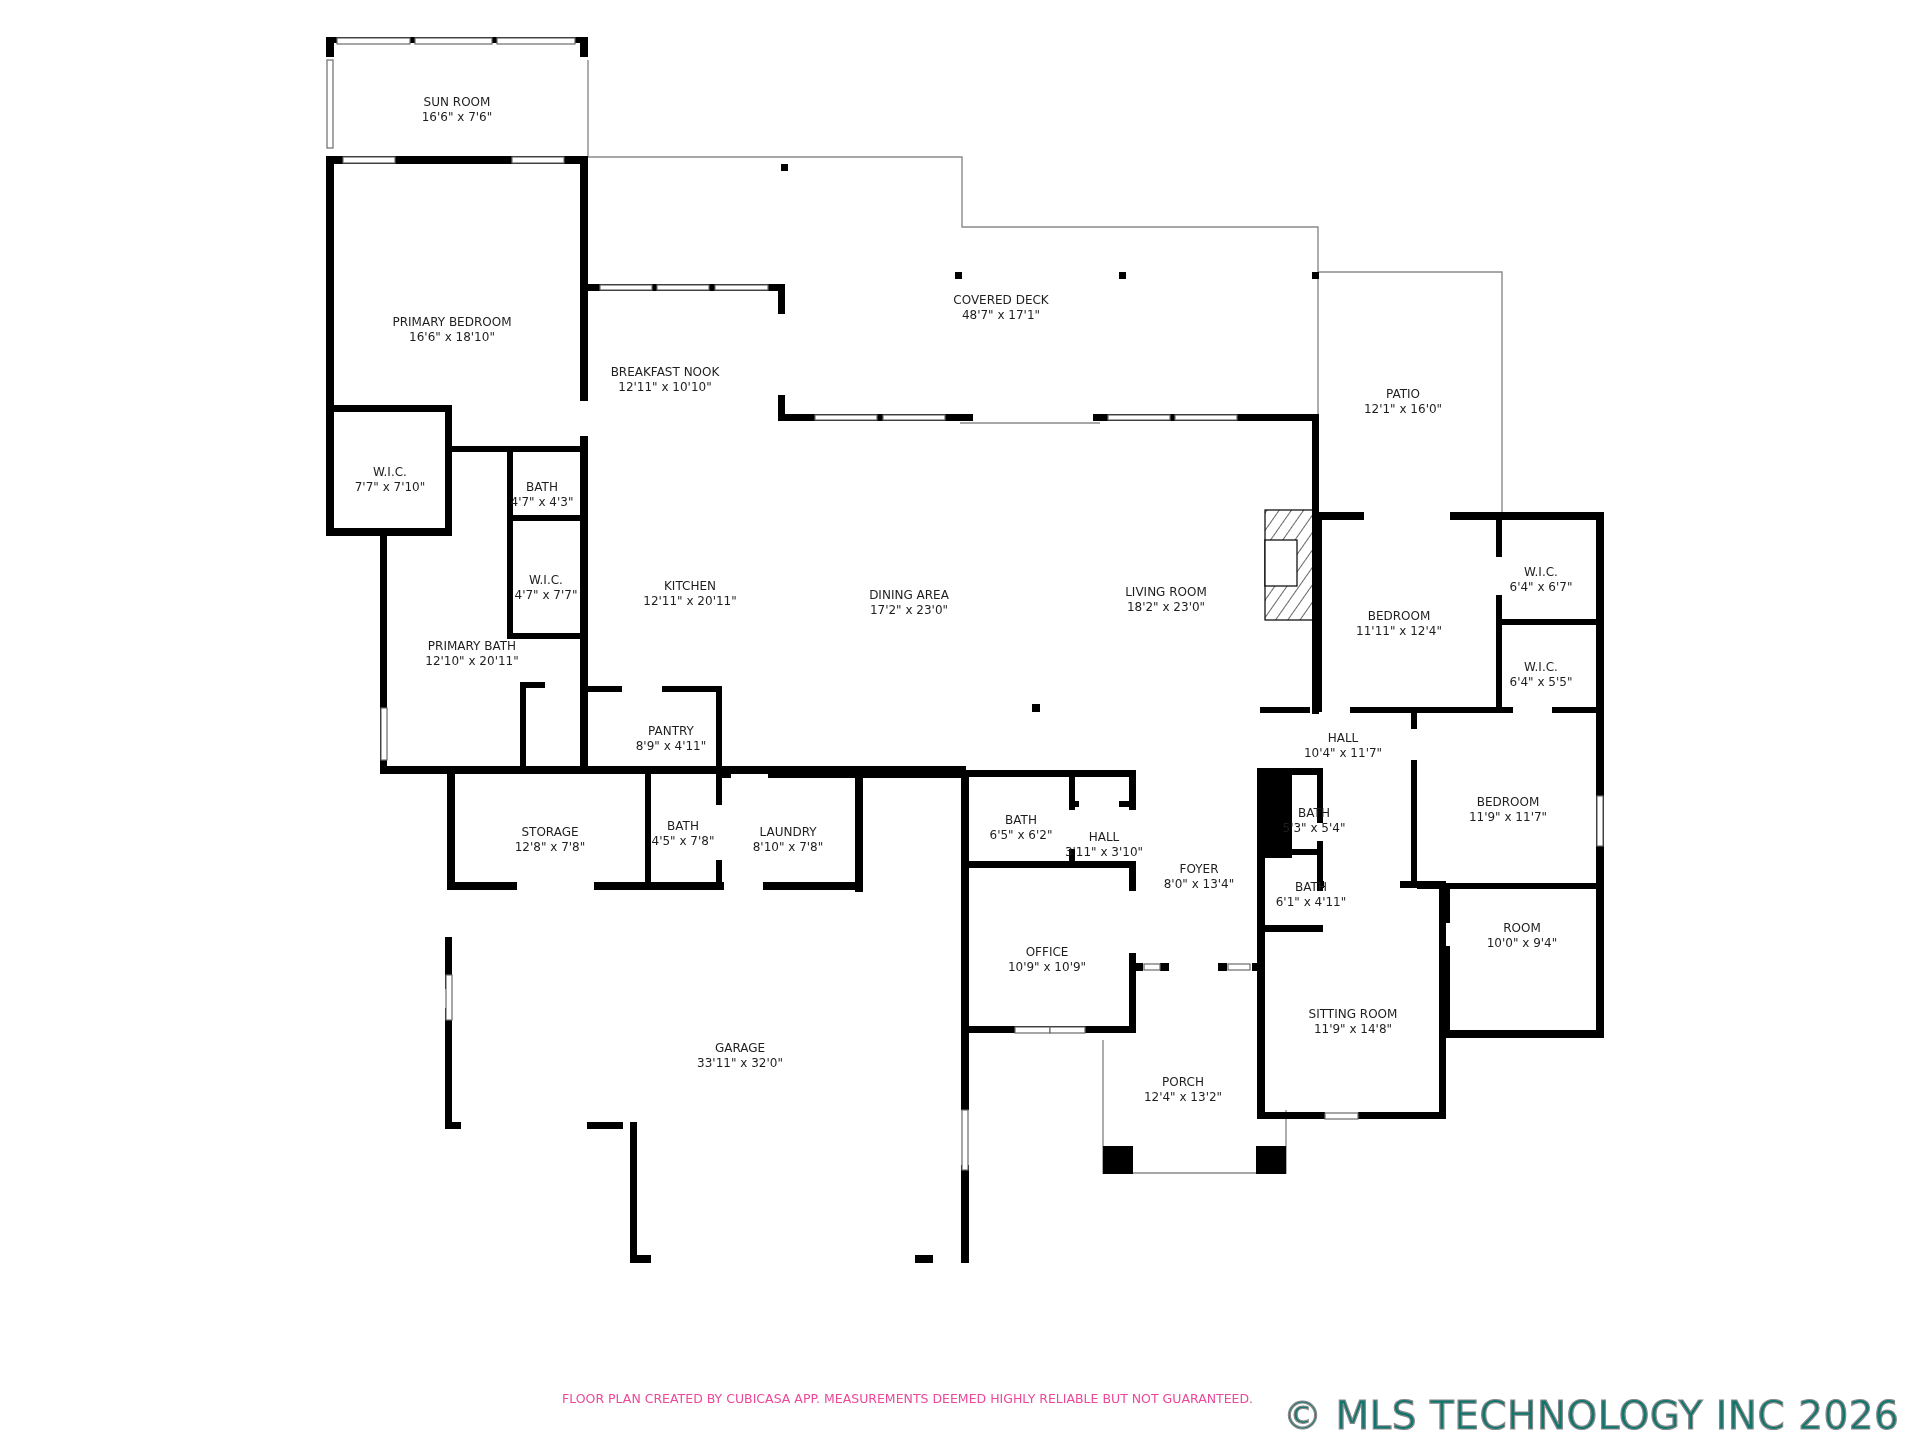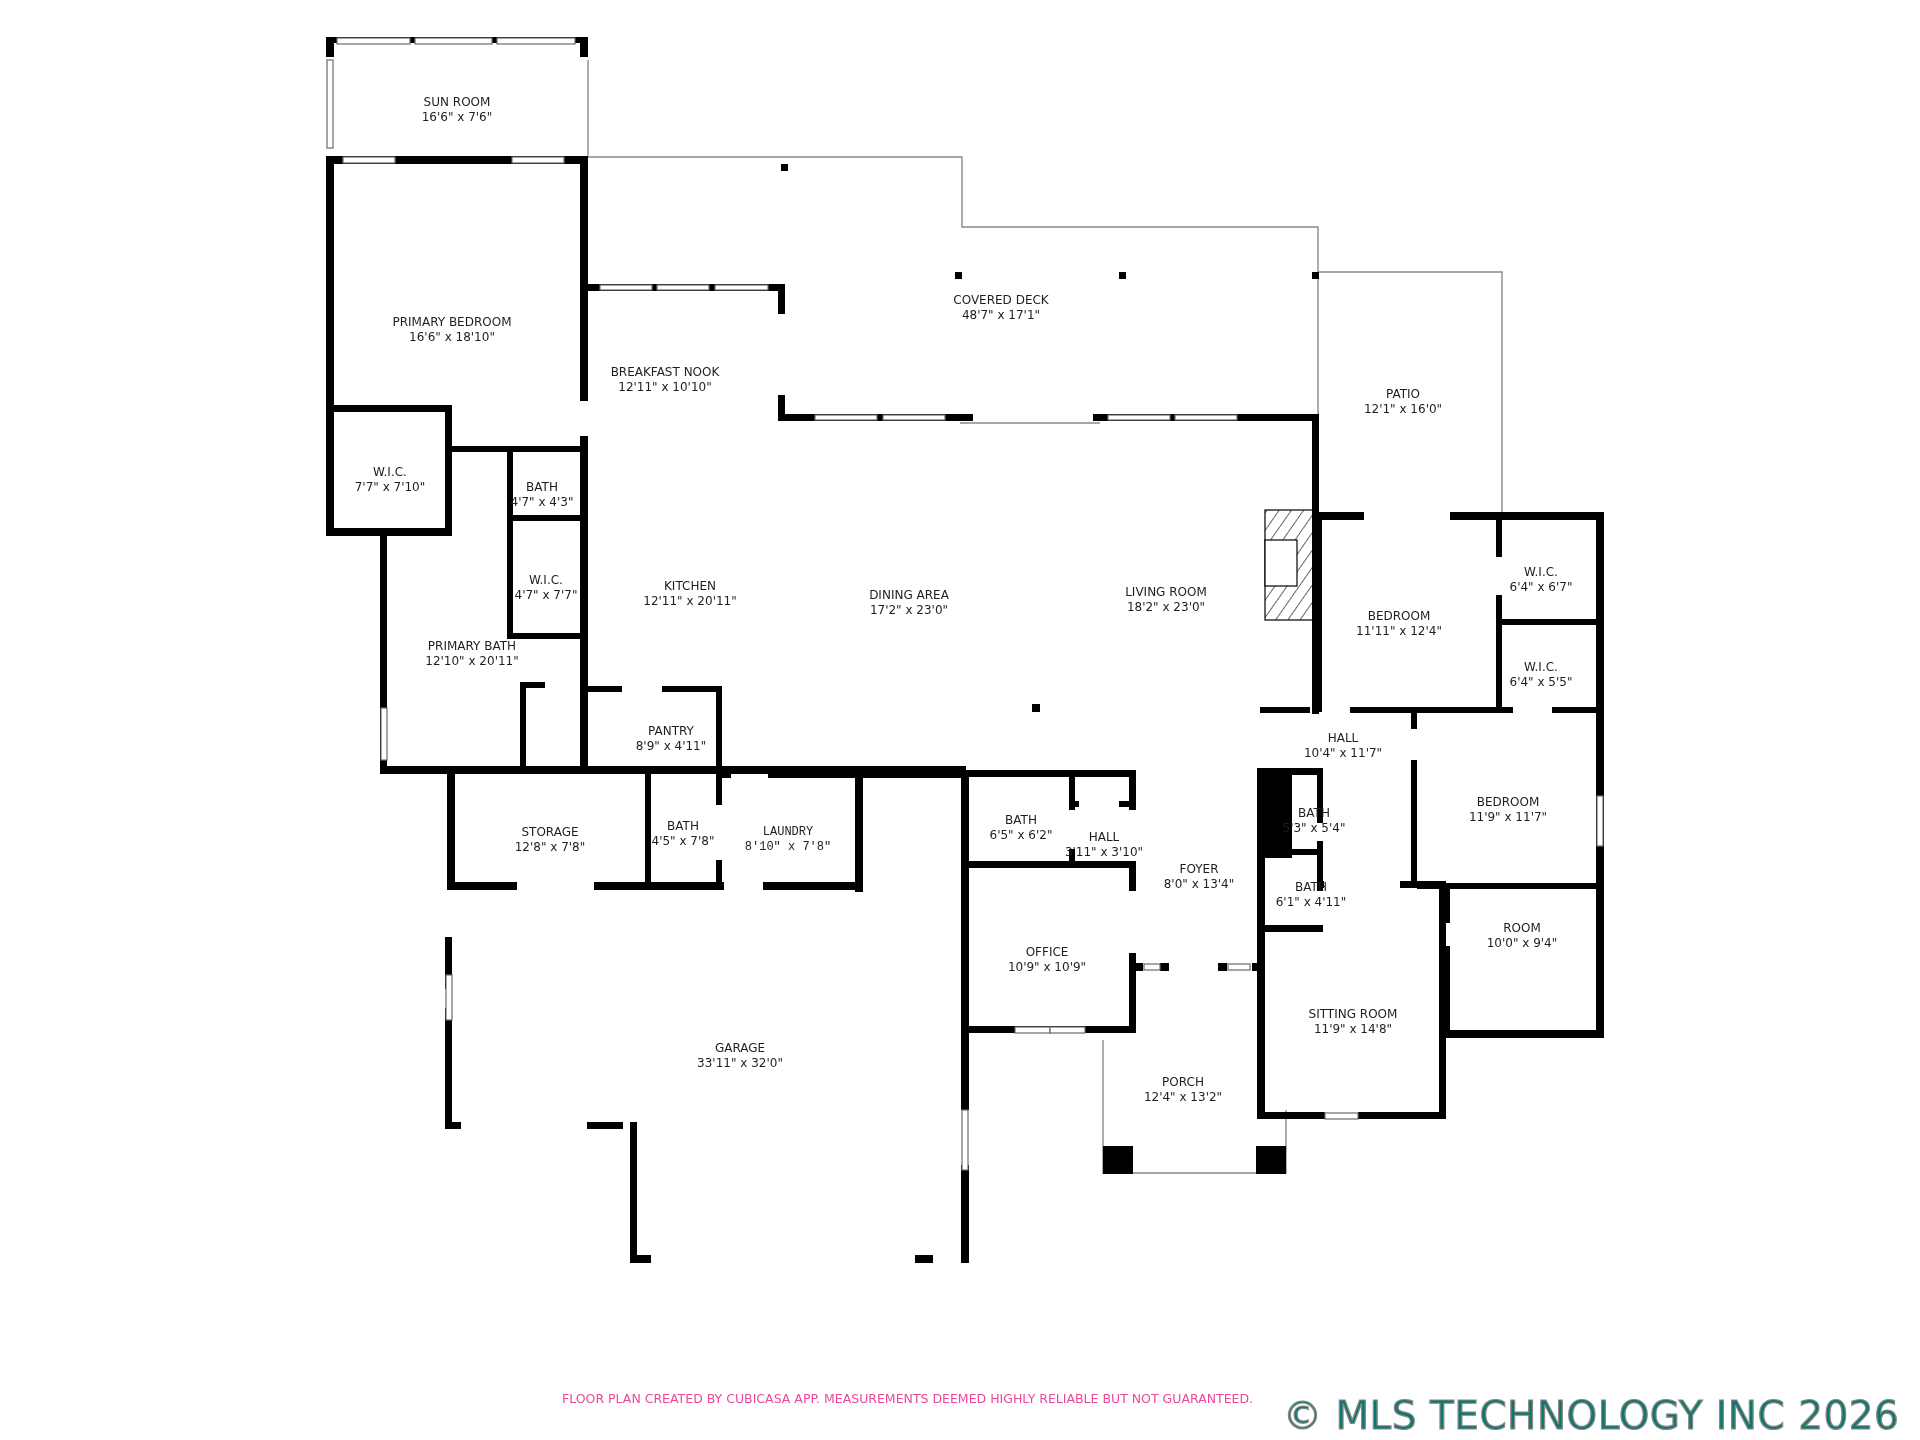--- a/index.html
+++ b/index.html
@@ -276,21 +276,21 @@
       <span class="dim">11'9" x 11'7"</span>
     </div>
     <div class="room-label" style="left: 550px; top: 840px;">
       <span class="nm">STORAGE</span>
       <span class="dim">12'8" x 7'8"</span>
     </div>
     <div class="room-label" style="left: 683px; top: 834px;">
       <span class="nm">BATH</span>
       <span class="dim">4'5" x 7'8"</span>
     </div>
-    <div class="room-label" style="left: 788px; top: 840px; font-family: Liberation Mono, monospace;">
+    <div class="room-label" style="left: 788px; top: 840px;">
       <span class="nm">LAUNDRY</span>
       <span class="dim">8'10" x 7'8"</span>
     </div>
     <div class="room-label" style="left: 1021px; top: 828px;">
       <span class="nm">BATH</span>
       <span class="dim">6'5" x 6'2"</span>
     </div>
     <div class="room-label" style="left: 1104px; top: 845px;">
       <span class="nm">HALL</span>
       <span class="dim">3'11" x 3'10"</span>

